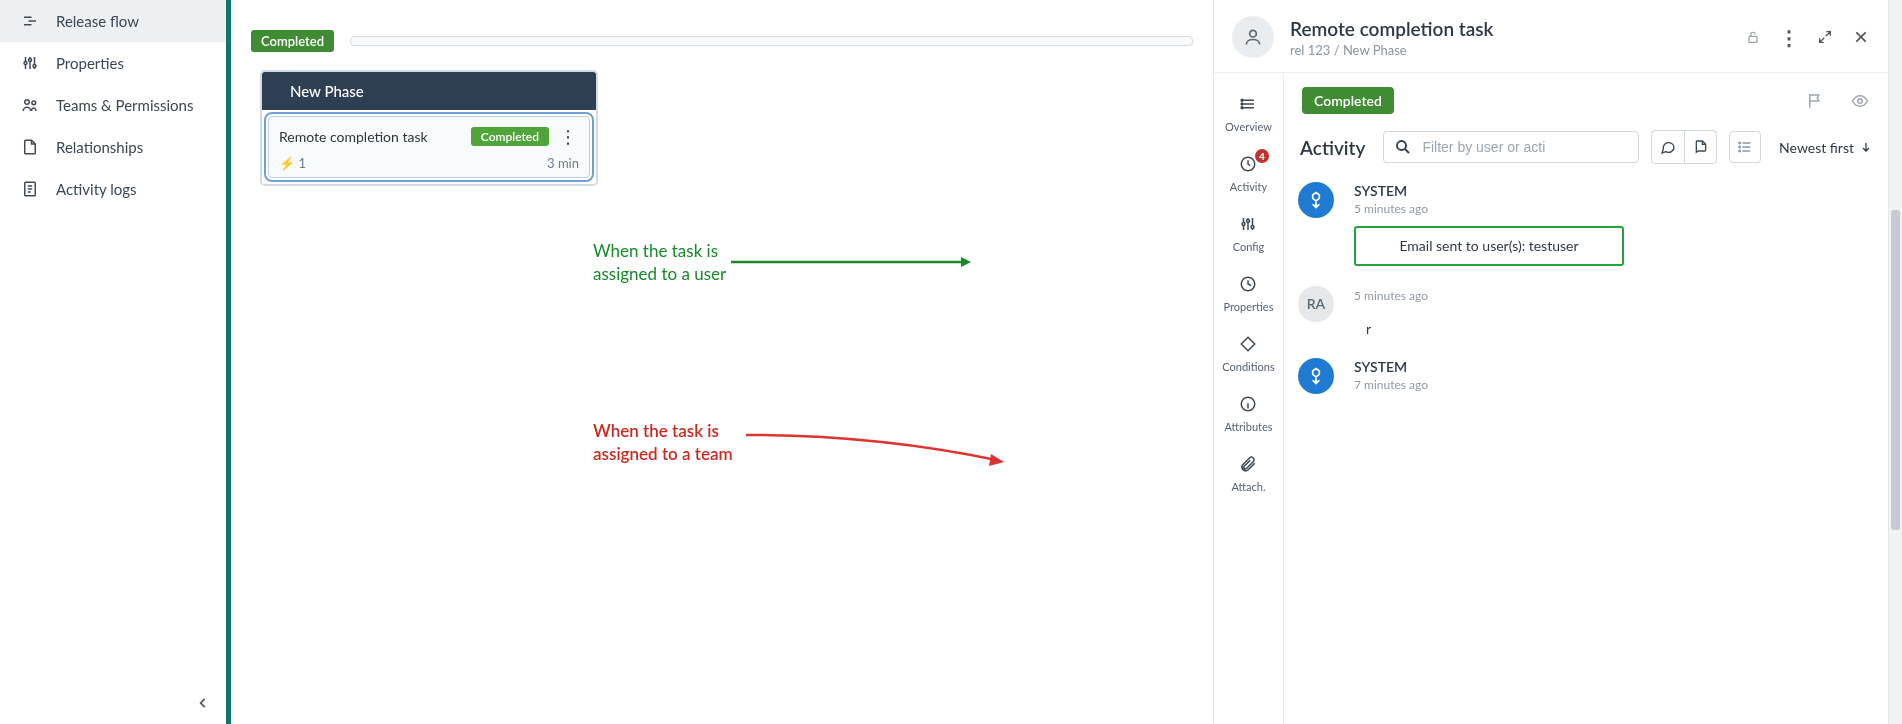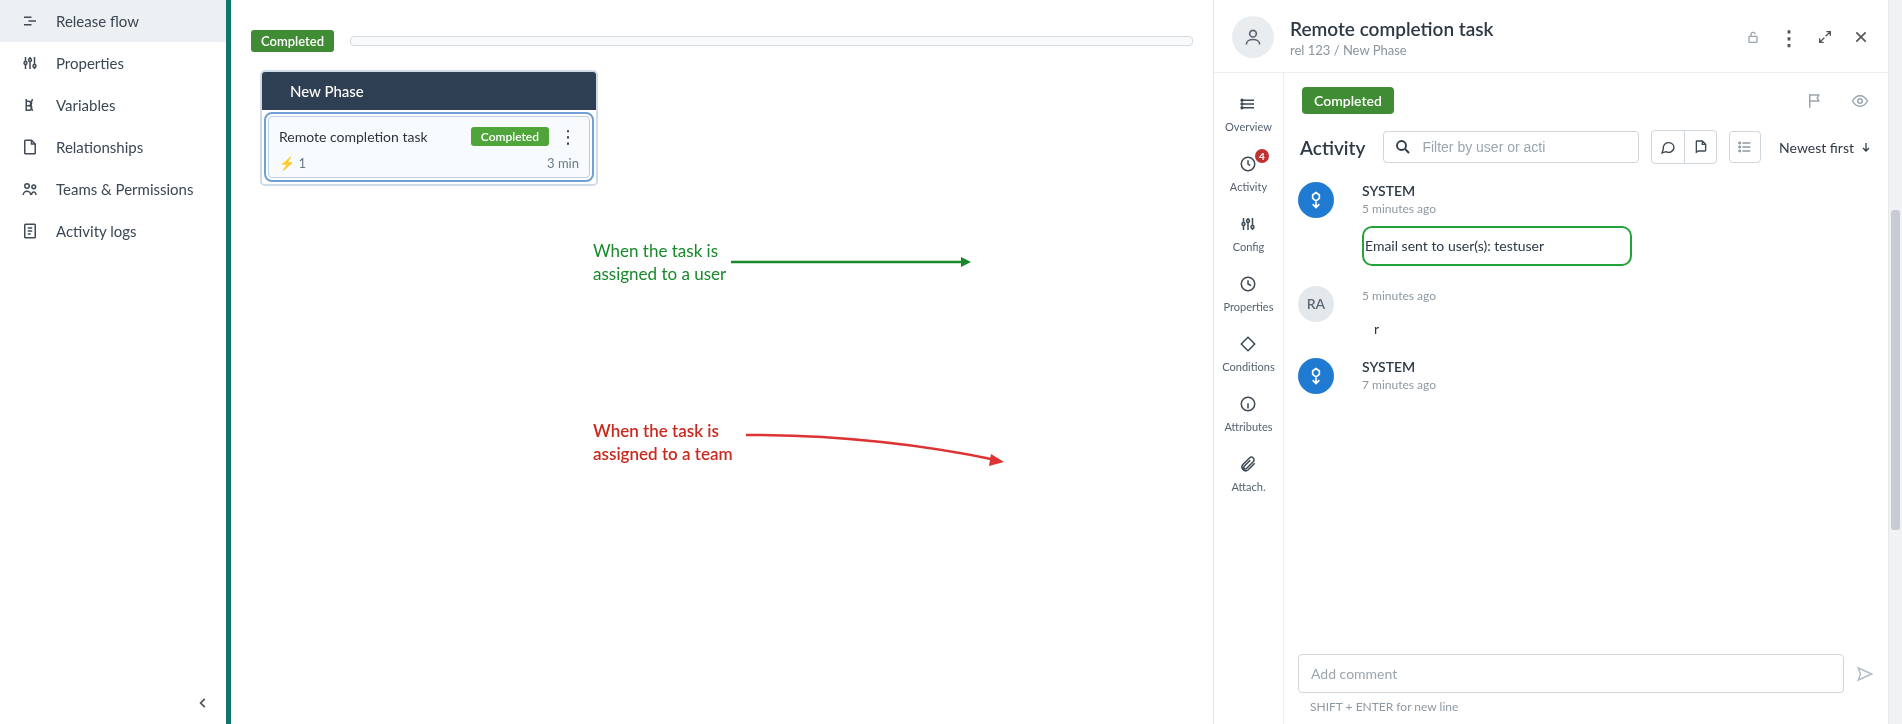--- a/index.html
+++ b/index.html
@@ -160,36 +160,36 @@
   .filter-box input::placeholder { color:#9aa5ad; }
   .icon-group {
     display:flex; border:1px solid #cfd6dc; border-radius:4px; overflow:hidden;
   }
   .icon-group .ig { width:32px; height:32px; display:flex; align-items:center; justify-content:center; color:#3d4954; cursor:pointer; }
   .icon-group .ig + .ig { border-left:1px solid #cfd6dc;}
   .list-toggle { width:32px; height:32px; border:1px solid #cfd6dc; border-radius:4px; display:flex; align-items:center; justify-content:center; color:#8f99a2; cursor:pointer;}
   .sort { display:flex; align-items:center; gap:6px; color:#2d3945; font-size:14px; cursor:pointer; padding-left:6px;}
 
   .activity-scroll { flex:1; overflow-y:auto; padding-right:8px; }
-  .activity-item { display:flex; gap:28px; margin-bottom:20px; }
+  .activity-item { display:flex; gap:20px; margin-bottom:20px; }
   .av {
     width:36px; height:36px; border-radius:50%;
     display:flex; align-items:center; justify-content:center;
     flex-shrink:0; font-size:14px; font-weight:600; color:#fff;
   }
   .av-sys { background:#1f7bd1; }
   .av-ra { background:#e4e8eb; color:#5b6875; }
   .ai-body { flex:1; }
   .ai-user { font-size:14px; font-weight:600; color:#2d3945; }
   .ai-time { font-size:12px; color:#8e99a2; margin-top:2px; }
   .ai-msg {
     margin-top:10px; font-size:14px; color:#2d3945;
     padding:10px 14px; border-radius:6px; line-height:1.4;
   }
-  .ring-green { border:2.5px solid #24a33b; border-radius:10px; padding:8px 1px; max-width:270px; }
+  .ring-green { border:2.5px solid #24a33b; border-radius:3px; text-align:center; padding:8px 28px; max-width:270px; }
   .ring-red { border:3px solid #d33; border-radius:10px; }
   .ai-msg.plain { padding:6px 0 0 12px; }
 
   .comment-area { margin-top:6px; padding-top:6px; }
   .comment-row { display:flex; align-items:center; gap:12px; }
   .comment-box {
     flex:1; border:1px solid #d1d7dc; border-radius:4px;
     padding:10px 12px; color:#9aa5ad; font-size:14px;
   }
   .send-icon { color:#b3bcc3; cursor:pointer; }
@@ -222,44 +222,35 @@
             <circle cx="6" cy="12" r="2"></circle>
             <circle cx="12" cy="8" r="2"></circle>
             <circle cx="18" cy="16" r="2"></circle>
           </svg>
       </span>
       <span>Properties</span>
     </div>
     <div class="sidebar-item">
       <span class="sb-icon">
         <svg width="18" height="18" viewBox="0 0 24 24" fill="none" stroke="currentColor" stroke-width="2">
-            <path d="M7 4v16M7 7h3a3 3 0 010 6H7m0 0h4a3 3 0 010 6H7"></path>
-            <path d="M16 5c-1 0-2 1-2 3v2c0 1-1 2-2 2 1 0 2 1 2 2v2c0 2 1 3 2 3"></path>
+            <circle cx="8" cy="8" r="3"></circle>
+            <circle cx="17" cy="9" r="2.5"></circle>
+            <path d="M3 20c0-3 2.5-5 5-5s5 2 5 5M14 20c0-2 1.5-4 3-4s3 2 3 4"></path>
           </svg>
       </span>
-      <span>Variables</span>
+      <span>Teams &amp; Permissions</span>
     </div>
     <div class="sidebar-item">
       <span class="sb-icon">
         <svg width="18" height="18" viewBox="0 0 24 24" fill="none" stroke="currentColor" stroke-width="2">
             <path d="M14 3H6a1 1 0 00-1 1v16a1 1 0 001 1h12a1 1 0 001-1V8l-5-5z"></path>
             <path d="M14 3v5h5"></path>
           </svg>
       </span>
       <span>Relationships</span>
-    </div>
-    <div class="sidebar-item">
-      <span class="sb-icon">
-        <svg width="18" height="18" viewBox="0 0 24 24" fill="none" stroke="currentColor" stroke-width="2">
-            <circle cx="8" cy="8" r="3"></circle>
-            <circle cx="17" cy="9" r="2.5"></circle>
-            <path d="M3 20c0-3 2.5-5 5-5s5 2 5 5M14 20c0-2 1.5-4 3-4s3 2 3 4"></path>
-          </svg>
-      </span>
-      <span>Teams &amp; Permissions</span>
     </div>
     <div class="sidebar-item">
       <span class="sb-icon">
         <svg width="18" height="18" viewBox="0 0 24 24" fill="none" stroke="currentColor" stroke-width="2">
             <rect x="5" y="3" width="14" height="18" rx="1"></rect>
             <path d="M9 8h6M9 12h6M9 16h4"></path>
           </svg>
       </span>
       <span>Activity logs</span>
     </div>
@@ -500,31 +491,20 @@
                     <path d="M12 3l4 3v4l-4 3-4-3V6l4-3zM12 13v8M8 17l4 4 4-4"></path>
                   </svg>
               </div>
               <div class="ai-body">
                 <div class="ai-user">SYSTEM</div>
                 <div class="ai-time">7 minutes ago</div>
               </div>
             </div>
           </div>
 
-          <div class="comment-area">
-            <div class="comment-row">
-              <div class="comment-box">Add comment</div>
-              <span class="send-icon">
-                <svg width="18" height="18" viewBox="0 0 24 24" fill="none" stroke="currentColor" stroke-width="2">
-                    <path d="M3 20l18-8L3 4l3 8-3 8z"></path>
-                  </svg>
-              </span>
-            </div>
-            <div class="comment-hint">SHIFT + ENTER for new line</div>
-          </div>
         </div>
       </div>
     </div>
 
     <div class="fake-scroll">
       <div class="thumb"></div>
     </div>
   </div>
 </div>
 

